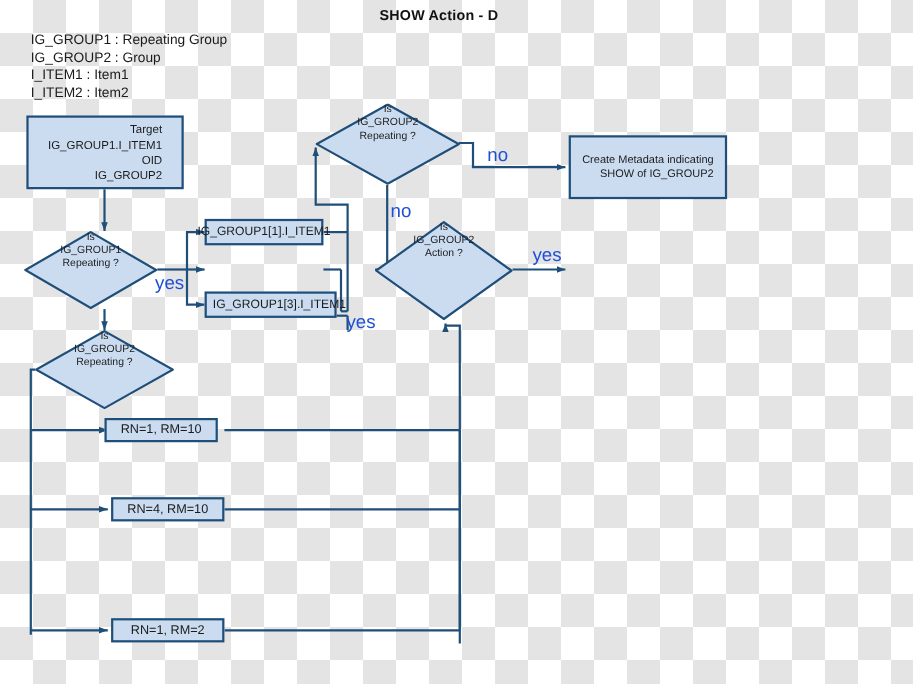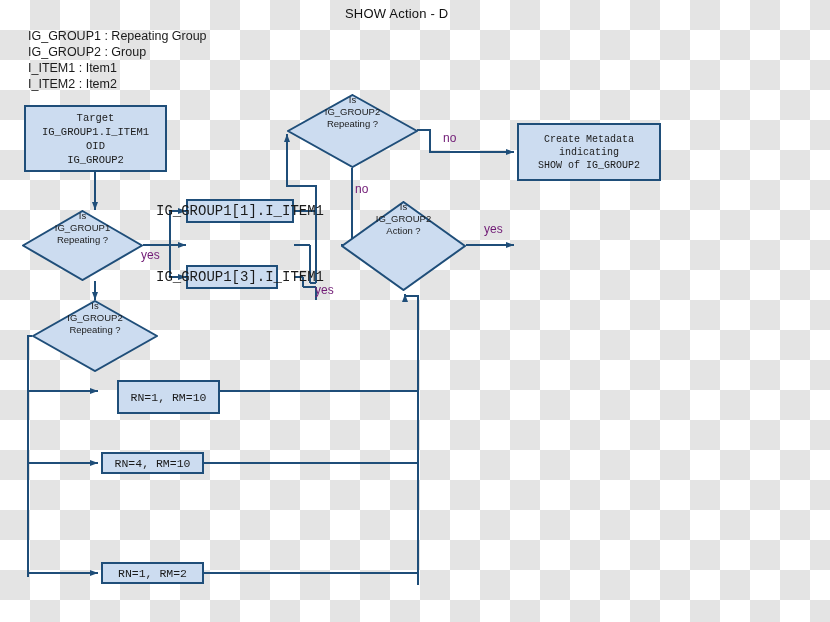--- a/index.html
+++ b/index.html
@@ -11,32 +11,32 @@
       linear-gradient(45deg,#e4e4e4 25%,transparent 25%,transparent 75%,#e4e4e4 75%),
       linear-gradient(45deg,#e4e4e4 25%,transparent 25%,transparent 75%,#e4e4e4 75%);
     background-size:60px 60px;
     background-position:0 0, 30px 30px;
     overflow:hidden;
   }
   #stage{position:relative;width:830px;height:622px;}
   #wires{position:absolute;left:0;top:0;width:830px;height:622px;}
 
   .node{position:absolute;box-sizing:border-box;display:flex;align-items:center;
-        justify-content:center;text-align:center;color:#1b1b1b;font-family:Liberation Mono, monospace;}
+        justify-content:center;text-align:right;color:#1b1b1b;}
   .boxnode{background:#ccdcf0;border:2px solid #1f4e79;}
 
-  .title{position:absolute;font-weight:normal;font-size:13px;color:#111;
+  .title{position:absolute;font-weight:bold;font-size:13px;color:#111;
          letter-spacing:.2px;}
   .legend{position:absolute;font-size:12.5px;line-height:16.5px;color:#1b1b1b;
           white-space:pre;}
-  .edgelabel{position:absolute;font-size:12px;color:#701a75;}
+  .edgelabel{position:absolute;font-size:17px;color:#1d4ed8;}
 
   .dlabel{font-size:9.5px;line-height:12px;color:#1b1b1b;}
   .blabel{font-size:10px;line-height:13px;color:#1b1b1b;}
-  .itemlabel{font-size:14px;color:#1b1b1b;white-space:nowrap;}
+  .itemlabel{font-size:11px;color:#1b1b1b;white-space:nowrap;}
   .rnlabel{font-size:11.5px;color:#1b1b1b;white-space:nowrap;}
   .biglabel{font-size:10.5px;line-height:14px;color:#1b1b1b;}
 
   .diamond{position:absolute;}
   .diamond svg{position:absolute;left:0;top:0;}
   .diamond .dtext{position:absolute;left:0;top:0;width:100%;height:100%;
                   display:flex;align-items:flex-start;justify-content:center;
                   text-align:center;}
 </style>
 </head>
@@ -120,21 +120,21 @@
       <div>Is</div>
       <div>IG_GROUP1</div>
       <div>Repeating ?</div>
     </div>
       </div>
   </div>
 
   <div class="node boxnode" style="left:186px;top:199px;width:108px;height:24px;">
     <span class="itemlabel">IG_GROUP1[1].I_ITEM1</span>
   </div>
-  <div class="node boxnode" style="left:186px;top:265px;width:92px;height:24px;padding-left:16px;">
+  <div class="node boxnode" style="left:186px;top:265px;width:120px;height:24px;padding-left:16px;">
     <span class="itemlabel">IG_GROUP1[3].I_ITEM1</span>
   </div>
 
   <div class="diamond" style="left:287px;top:94px;width:131px;height:74px;">
     <svg width="131" height="74" viewBox="0 0 131 74" xmlns="http://www.w3.org/2000/svg">
       <polygon points="65.5,1 130,37 65.5,73 1,37" fill="#ccdcf0" stroke="#1f4e79" stroke-width="2"></polygon>
     </svg>
     <div class="dtext">
         <div class="dlabel">
       <div>Is</div>
@@ -171,21 +171,21 @@
     </svg>
     <div class="dtext">
         <div class="dlabel">
       <div>Is</div>
       <div>IG_GROUP2</div>
       <div>Repeating ?</div>
     </div>
       </div>
   </div>
 
-  <div class="node boxnode" style="left:117px;top:380px;width:103px;height:34px;">
+  <div class="node boxnode" style="left:95px;top:380px;width:103px;height:22px;">
     <span class="rnlabel">RN=1, RM=10</span>
   </div>
   <div class="node boxnode" style="left:101px;top:452px;width:103px;height:22px;">
     <span class="rnlabel">RN=4, RM=10</span>
   </div>
   <div class="node boxnode" style="left:101px;top:562px;width:103px;height:22px;">
     <span class="rnlabel">RN=1, RM=2</span>
   </div>
 
   <div class="edgelabel" style="left:141px;top:248px;">yes</div>

